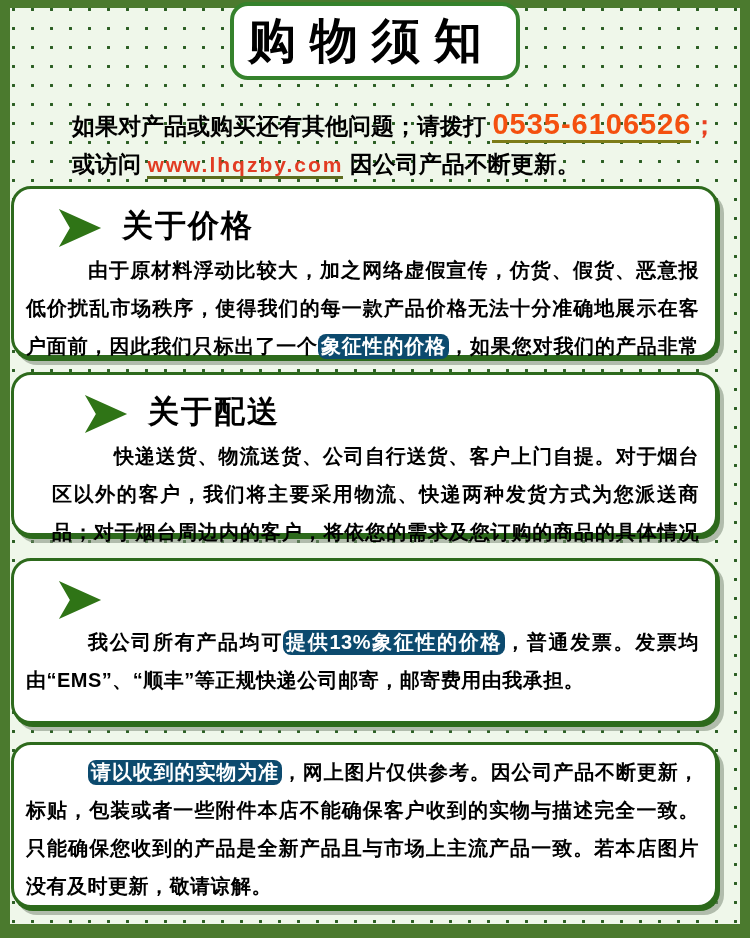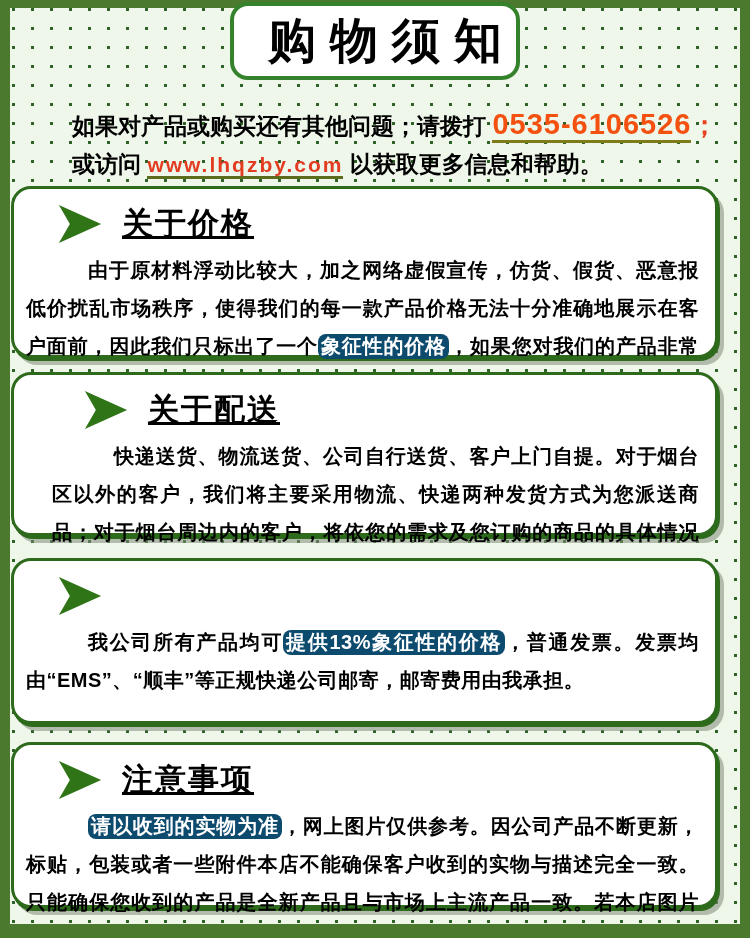--- a/index.html
+++ b/index.html
@@ -15,21 +15,21 @@
     position:absolute;left:10px;right:10px;top:8px;bottom:14px;
     background-color:#eff7ea;
     background-image:radial-gradient(circle,#2c5f24 1.4px,transparent 1.7px);
     background-size:19px 19px;background-position:13px 11px;
   }
   
   .titlebox{
     position:absolute;top:2px;left:50%;transform:translateX(-50%);
     width:282px;height:70px;background:#ffffff;
     border:4px solid #35822c;border-radius:18px;
-    display:flex;align-items:center;justify-content:flex-end;z-index:5;
+    display:flex;align-items:center;justify-content:flex-start;z-index:5;
   }
   .titlebox .t{
     font-size:48px;color:#000;letter-spacing:14px;padding-left:14px;white-space:nowrap;
   }
   
   .contact{
     position:absolute;left:62px;top:97px;width:640px;
     font-size:23px;color:#000;line-height:38px;white-space:nowrap;
   }
   .phone{
@@ -46,21 +46,21 @@
   .card{
     position:absolute;left:0;width:707px;box-sizing:border-box;
     background:#ffffff;border:3px solid #2d6a1c;border-radius:20px;
     box-shadow:2px 3px 0 #2d6a1c,6px 7px 0 rgba(125,140,120,0.55);
     padding:8px 16px 6px 12px;
   }
   .card.s1{top:0;height:172px;}
   .card.s2{top:186px;height:164px;padding-left:38px;}
   .card.s3{top:372px;height:166px;}
   .card.s4{top:556px;height:166px;}
-  .card-head{display:flex;align-items:center;height:46px;margin:4px 0 4px 32px;text-decoration:underline;}
+  .card-head{display:flex;align-items:flex-end;height:46px;margin:4px 0 4px 32px;}
   .arrow{width:44px;height:38px;flex:0 0 44px;margin-right:20px;}
   .arrow svg{display:block;width:100%;height:100%;}
   .card-title{font-size:31px;color:#000;letter-spacing:2px;white-space:nowrap;}
   .card-body{
     font-size:20px;color:#000;line-height:38px;
     text-align:justify;text-indent:3.1em;letter-spacing:0.5px;
   }
   .hl{
     background:#0c4a6e;color:#ffffff;border-radius:8px;
     padding:1px 3px 2px 3px;
@@ -69,21 +69,21 @@
   .bottom-bar{position:absolute;left:0;right:0;bottom:0;height:14px;background:#4b7a2e;}
 </style>
 </head>
 <body>
 
 <div class="page">
   <div class="inner">
 
     <div class="contact">
       <div><span>如果对产品或购买还有其他问题；请拨打 </span><a class="phone">0535-6106526</a><span class="phone-punct">；</span></div>
-      <div><span>或访问 </span><a class="weburl">www.lhqzby.com</a><span> 以获取更多信息和帮助。</span></div>
+      <div><span>或访问 </span><a class="weburl">www.lhqzby.com</a><span> 因公司产品不断更新。</span></div>
     </div>
 
     <div class="sections" id="sections">
   <div class="card s1">
     <div class="card-head">
       <span class="arrow">
         <svg viewBox="0 0 100 90" xmlns="http://www.w3.org/2000/svg">
           <polygon points="0,0 100,45 0,90 26,45" fill="#2f7416"></polygon>
         </svg>
       </span>
@@ -109,28 +109,20 @@
       <span class="arrow">
         <svg viewBox="0 0 100 90" xmlns="http://www.w3.org/2000/svg">
           <polygon points="0,0 100,45 0,90 26,45" fill="#2f7416"></polygon>
         </svg>
       </span>
     </div>
     <div class="card-body"><span>我公司所有产品均可</span><span class="hl">提供13%象征性的价格</span><span>，普通发票。发票均由“EMS”、“顺丰”等正规快递公司邮寄，邮寄费用由我承担。</span></div>
   </div>
 
   <div class="card s4">
-    <div class="card-head">
-      <span class="arrow">
-        <svg viewBox="0 0 100 90" xmlns="http://www.w3.org/2000/svg">
-          <polygon points="0,0 100,45 0,90 26,45" fill="#2f7416"></polygon>
-        </svg>
-      </span>
-      <span class="card-title">注意事项</span>
-    </div>
     <div class="card-body"><span class="hl">请以收到的实物为准</span><span>，网上图片仅供参考。因公司产品不断更新，标贴，包装或者一些附件本店不能确保客户收到的实物与描述完全一致。只能确保您收到的产品是全新产品且与市场上主流产品一致。若本店图片没有及时更新，敬请谅解。</span></div>
   </div>
 </div>
 
   </div>
 
   <div class="titlebox">
     <span class="t">购物须知</span>
   </div>
 

